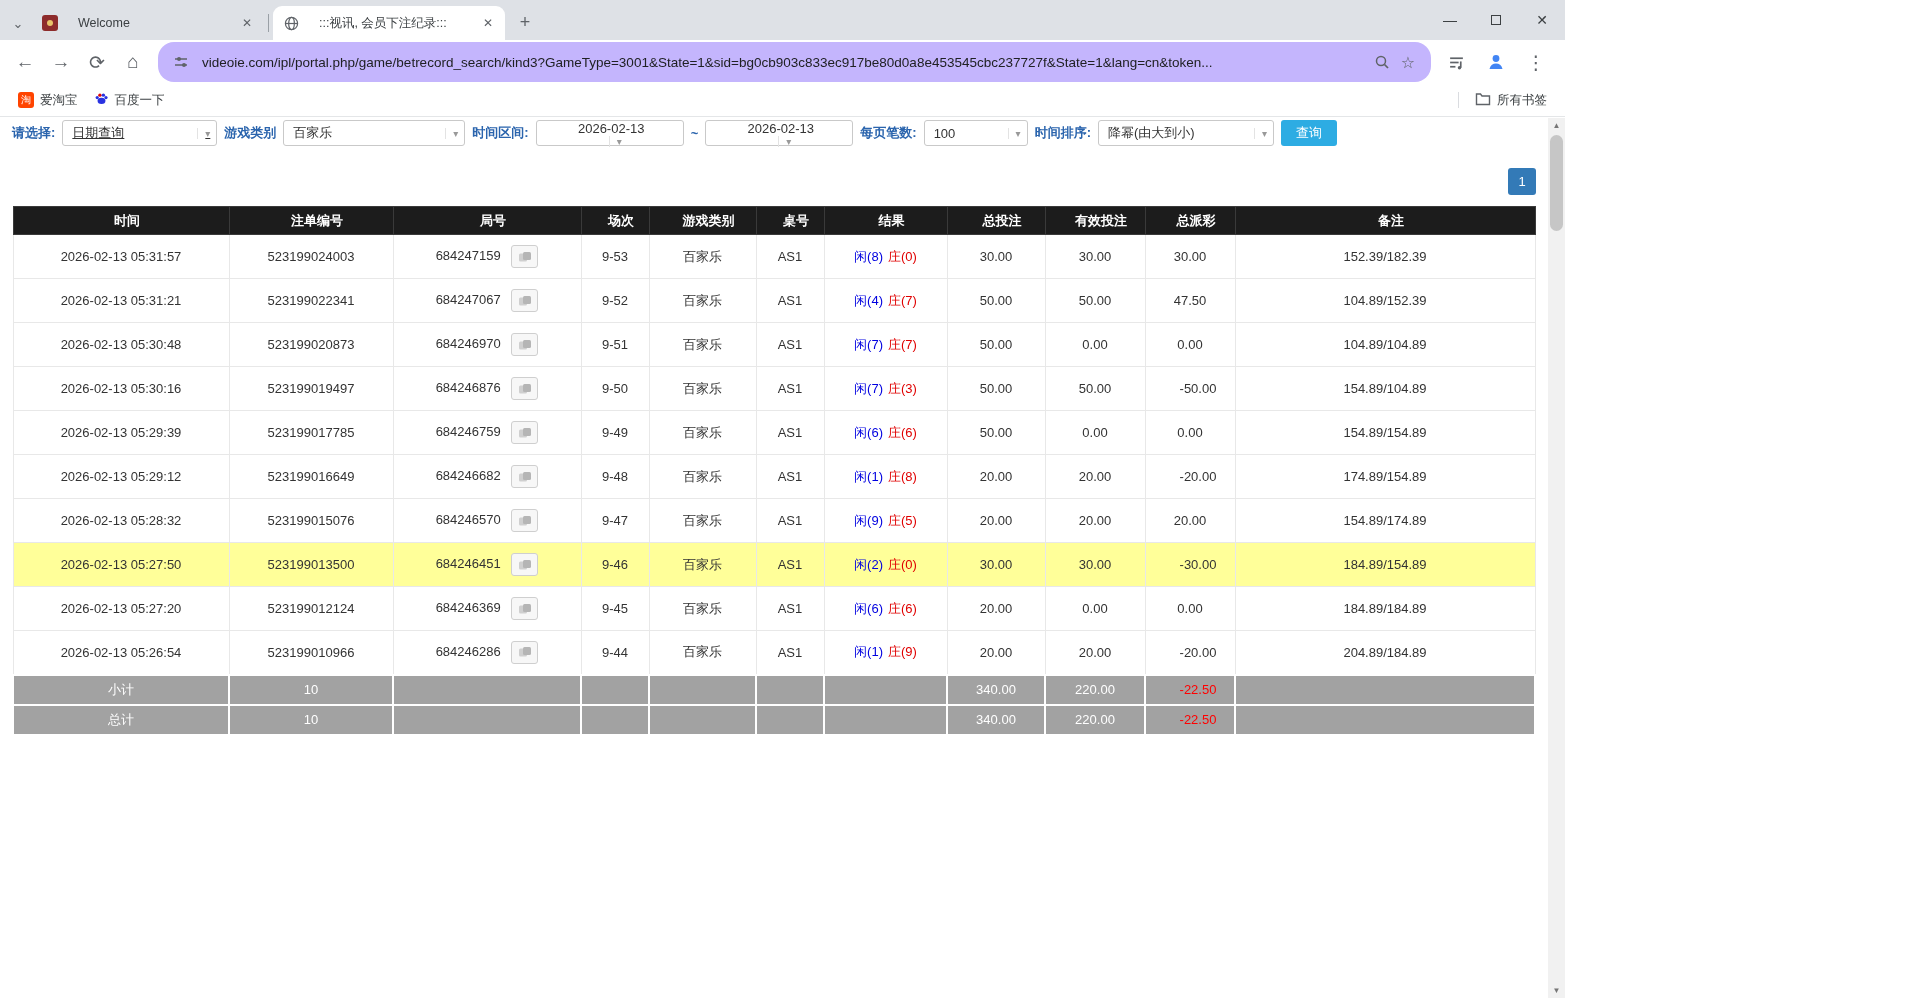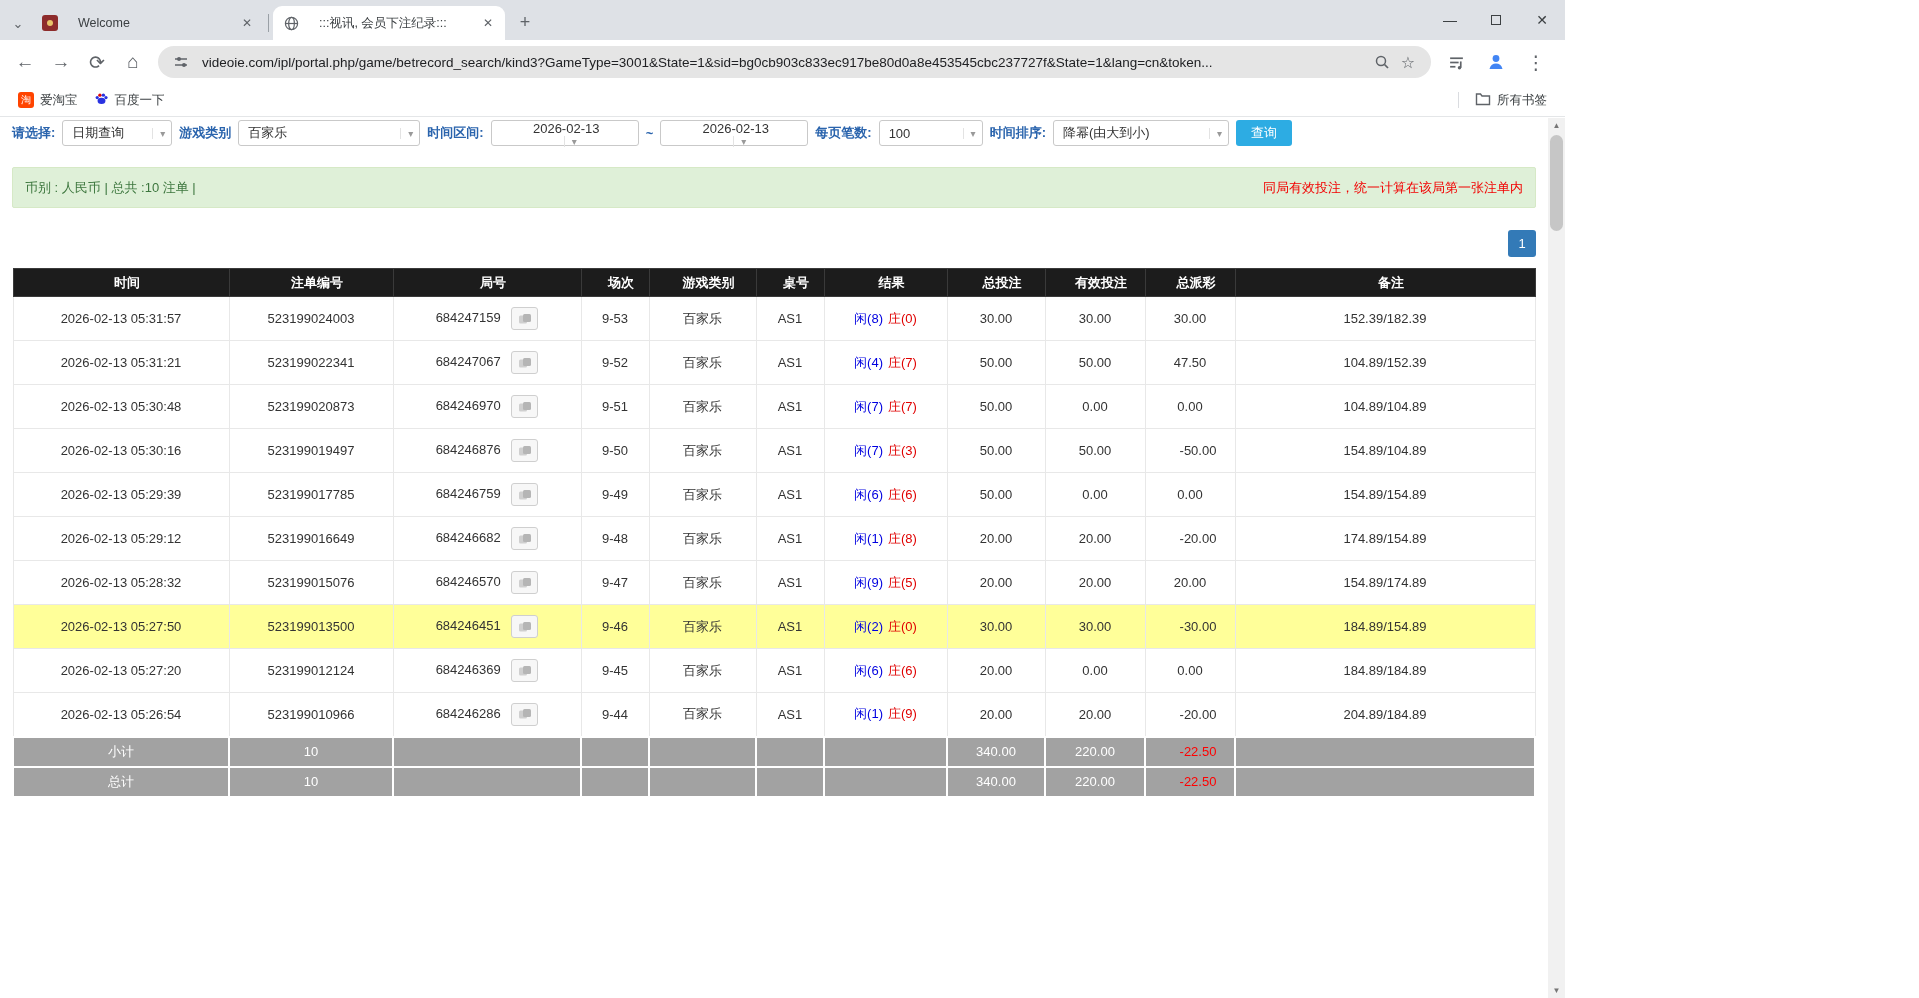--- a/index.html
+++ b/index.html
@@ -27,21 +27,21 @@
     justify-content:center; color:#5f6368; font-size:18px; border-radius:50%; }
   .win-controls { position:absolute; right:0; top:0; height:40px; display:flex; }
   .win-btn { width:46px; height:40px; display:flex; align-items:center; justify-content:center;
     color:#3c4043; font-size:14px; }
   .maxi-box { width:10px; height:10px; border:1.4px solid #3c4043; }
 
   
   .toolbar { height:44px; background:#fff; display:flex; align-items:center; padding:0 8px; gap:2px; }
   .nav-icon { width:34px; height:34px; display:flex; align-items:center; justify-content:center;
     color:#5f6368; font-size:19px; border-radius:50%; }
-  .omnibox { flex:1; height:32px; background:#e5e5e5; border-radius:16px; margin:0 6px;
+  .omnibox { flex:1; height:40px; background:#c4b5fd; border-radius:16px; margin:0 6px;
     display:flex; align-items:center; padding:10px 10px; min-width:0; }
   .omnibox .url { flex:1; font-size:13.5px; color:#202124; white-space:nowrap; overflow:hidden;
     text-overflow:ellipsis; padding:0 8px; }
   .omni-icon { width:26px; height:26px; display:flex; align-items:center; justify-content:center;
     color:#5f6368; flex:0 0 26px; font-size:16px; }
   .toolbar-right { display:flex; align-items:center; gap:6px; padding-right:4px; }
 
   
   .bookmarks { height:33px; background:#fff; display:flex; align-items:center; padding:0 10px;
     border-bottom:1px solid #e4e6e8; }
@@ -54,21 +54,21 @@
 
   
   .viewport { position:relative; width:1548px; height:881px; background:#fff; overflow:hidden; }
 
   .filters { display:flex; align-items:center; gap:7px; margin:3px 12px 0 12px; font-size:13px; }
   .flabel { color:#2a64ad; font-weight:bold; white-space:nowrap; }
   .sel { display:flex; align-items:center; justify-content:space-between; height:26px;
     border:1px solid #c9c9c9; border-radius:3px; background:#fff; padding:0 6px 0 9px;
     font-size:13px; color:#333; cursor:pointer; }
   .sel .caret { color:#999; font-size:10px; margin-left:8px; padding-left:7px; border-left:1px solid #e3e3e3; }
-  .w140 { width:110px; } .w185 { width:182px; } .w125 { width:148px;flex-direction:column; }
+  .w140 { width:155px;text-decoration:underline; } .w185 { width:182px; } .w125 { width:148px;flex-direction:column; }
   .w105 { width:104px; } .w178 { width:176px; }
   .btn-search { background:#2dace3; color:#fff; border:none; border-radius:3px; height:26px;
     padding:0 15px; font-size:13px; cursor:pointer; }
 
   .summary-bar { margin:21px 12px 0 12px; height:41px; background:#dff0d8;
     border:1px solid #d6e9c6; border-radius:2px; display:flex; align-items:center;
     justify-content:space-between; padding:0 12px; font-size:13px; }
   .summary-left { color:#3c763d; }
   .summary-right { color:#f20000; }
 
@@ -237,24 +237,20 @@
         <span class="caret">▾</span>
       </div>
       <span class="flabel">时间排序:</span>
       <div class="sel w178">
         <span>降幂(由大到小)</span>
         <span class="caret">▾</span>
       </div>
       <button class="btn-search">查询</button>
     </div>
 
-    <div class="summary-bar">
-      <span class="summary-left">币别 : 人民币 | 总共 :10 注单 |</span>
-      <span class="summary-right">同局有效投注，统一计算在该局第一张注单内</span>
-    </div>
 
     <div class="pagination">
       <div class="page-btn">1</div>
     </div>
 
     <table class="bet">
       <colgroup>
         <col style="width:216px">
           <col style="width:164px">
           <col style="width:188px">

